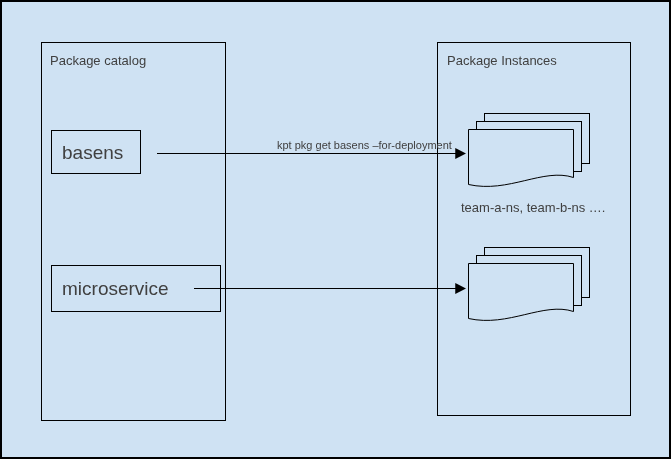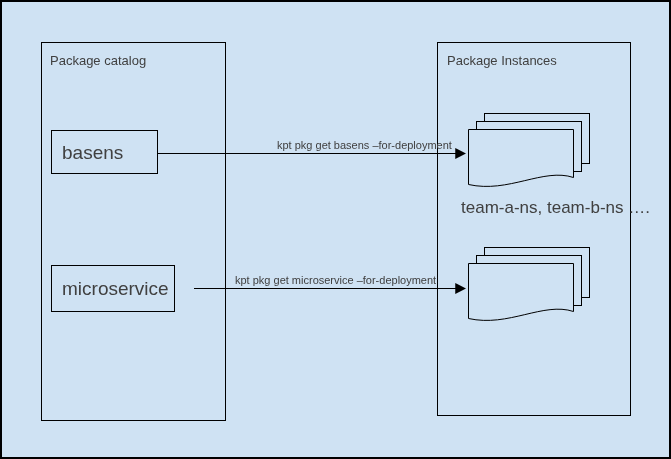--- a/index.html
+++ b/index.html
@@ -42,44 +42,44 @@
     position: absolute;
     font-size: 11px;
     line-height: 12px;
     white-space: nowrap;
   }
   .stack {
     position: absolute;
   }
   .stack-caption {
     position: absolute;
-    font-size: 17px;
+    font-size: 13px;
     line-height: 15px;
     white-space: nowrap;
   }
   .arrow-layer {
     position: absolute;
     left: 0; top: 0;
     width: 667px; height: 455px;
     pointer-events: none;
   }
 </style>
 </head>
 <body>
 
 <div class="canvas">
 
   <div class="panel" style="left:39px; top:40px; width:185px; height:379px;"></div>
   <div class="panel-title" style="left:48px; top:51px;">Package catalog</div>
 
-  <div class="pkg-box" style="left:49px; top:128px; width:107px; height:44px;">
+  <div class="pkg-box" style="left:49px; top:128px; width:90px; height:44px;">
     <span class="pkg-label">basens</span>
   </div>
 
-  <div class="pkg-box" style="left:49px; top:263px; width:124px; height:47px;">
+  <div class="pkg-box" style="left:49px; top:263px; width:170px; height:47px;">
     <span class="pkg-label">microservice</span>
   </div>
 
   <div class="panel" style="left:435px; top:40px; width:194px; height:374px;"></div>
   <div class="panel-title" style="left:445px; top:51px;text-align:center;">Package Instances</div>
 
   <div class="stack" style="left:464px; top:109px;">
     <svg width="126" height="86">
       <rect x="18.5" y="2.5" width="105" height="50" fill="#cfe2f3" stroke="#000000" stroke-width="1"></rect>
       <rect x="10.5" y="10.5" width="105" height="50" fill="#cfe2f3" stroke="#000000" stroke-width="1"></rect>
@@ -100,15 +100,14 @@
     <defs>
       <marker id="arrowhead" viewBox="0 0 10 10" refX="9" refY="5" markerWidth="9" markerHeight="9" orient="auto">
         <path d="M0,0 L10,5 L0,10 z" fill="#000000"></path>
       </marker>
     </defs>
     <line x1="155" y1="151.5" x2="463" y2="151.5" stroke="#000000" stroke-width="1.2" marker-end="url(#arrowhead)"></line>
     <line x1="192" y1="286.5" x2="463" y2="286.5" stroke="#000000" stroke-width="1.2" marker-end="url(#arrowhead)"></line>
   </svg>
 
   <div class="cmd-label" style="left:243px; top:137px;padding-left:32px;">kpt pkg get basens –for-deployment</div>
-  <div class="cmd-label" style="left:233px; top:272px;">kpt pkg get microservice –for-deployment</div>
 
 </div>
 
 </body></html>

